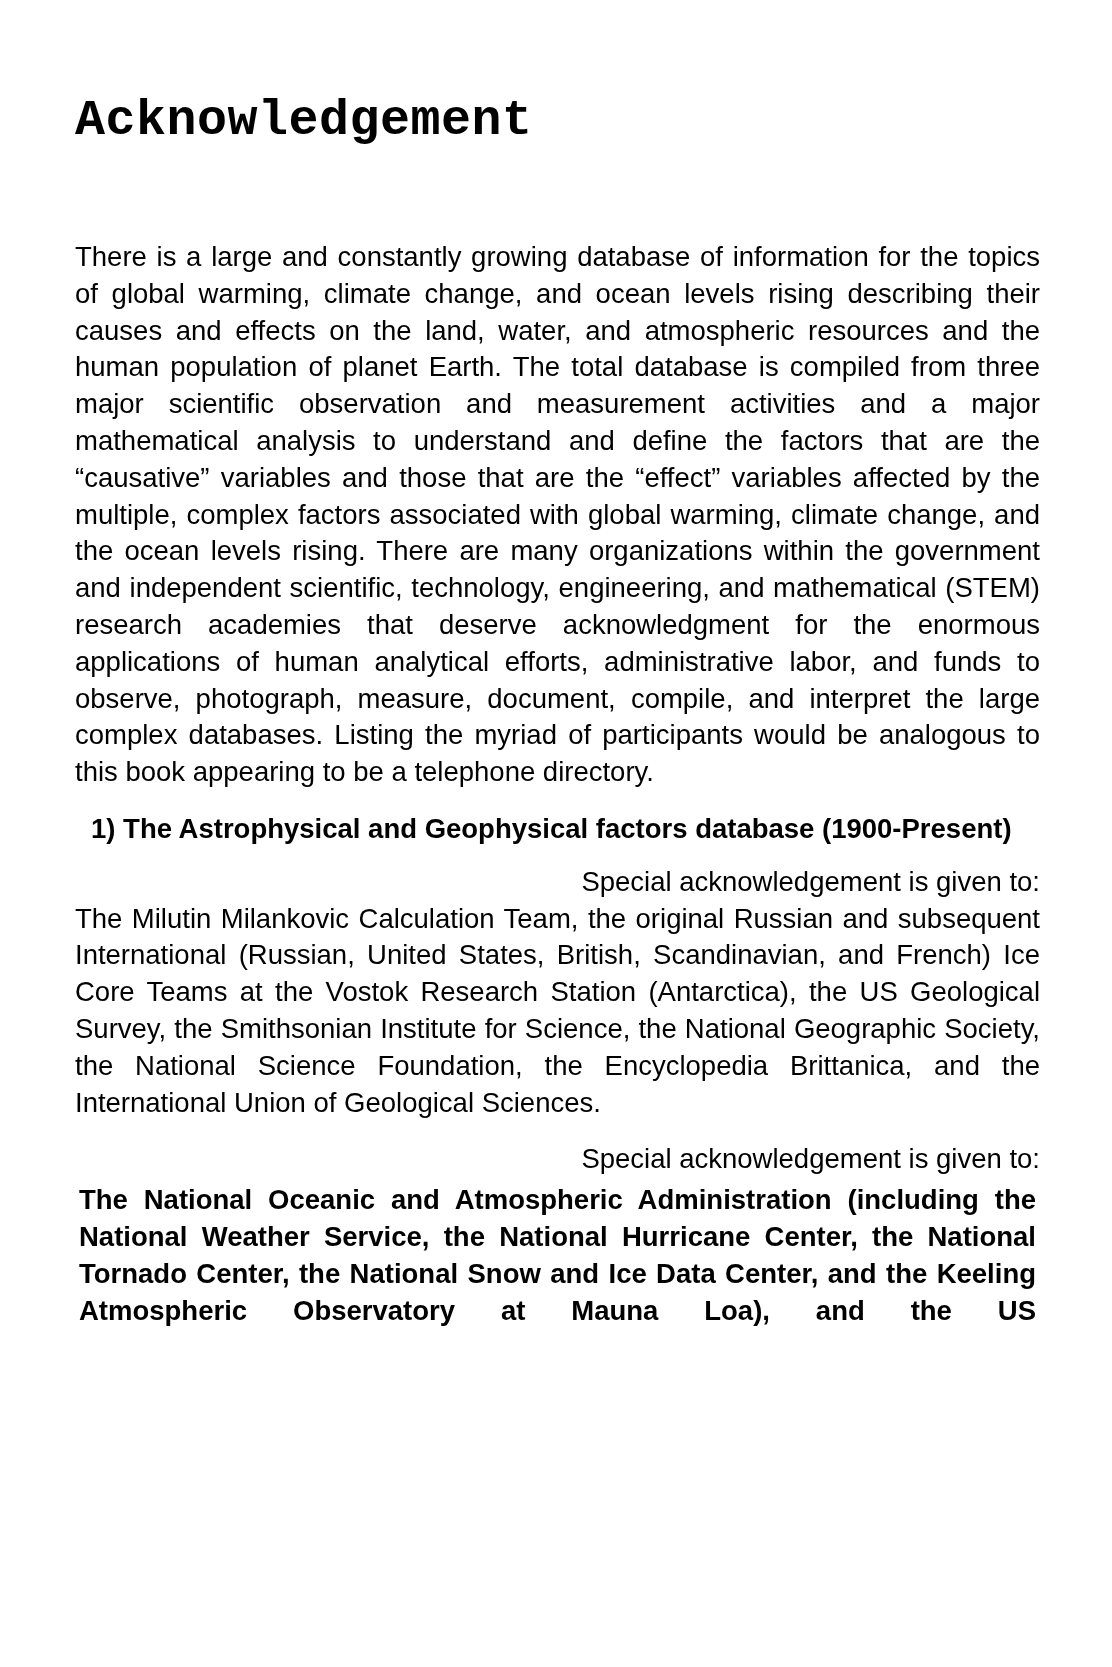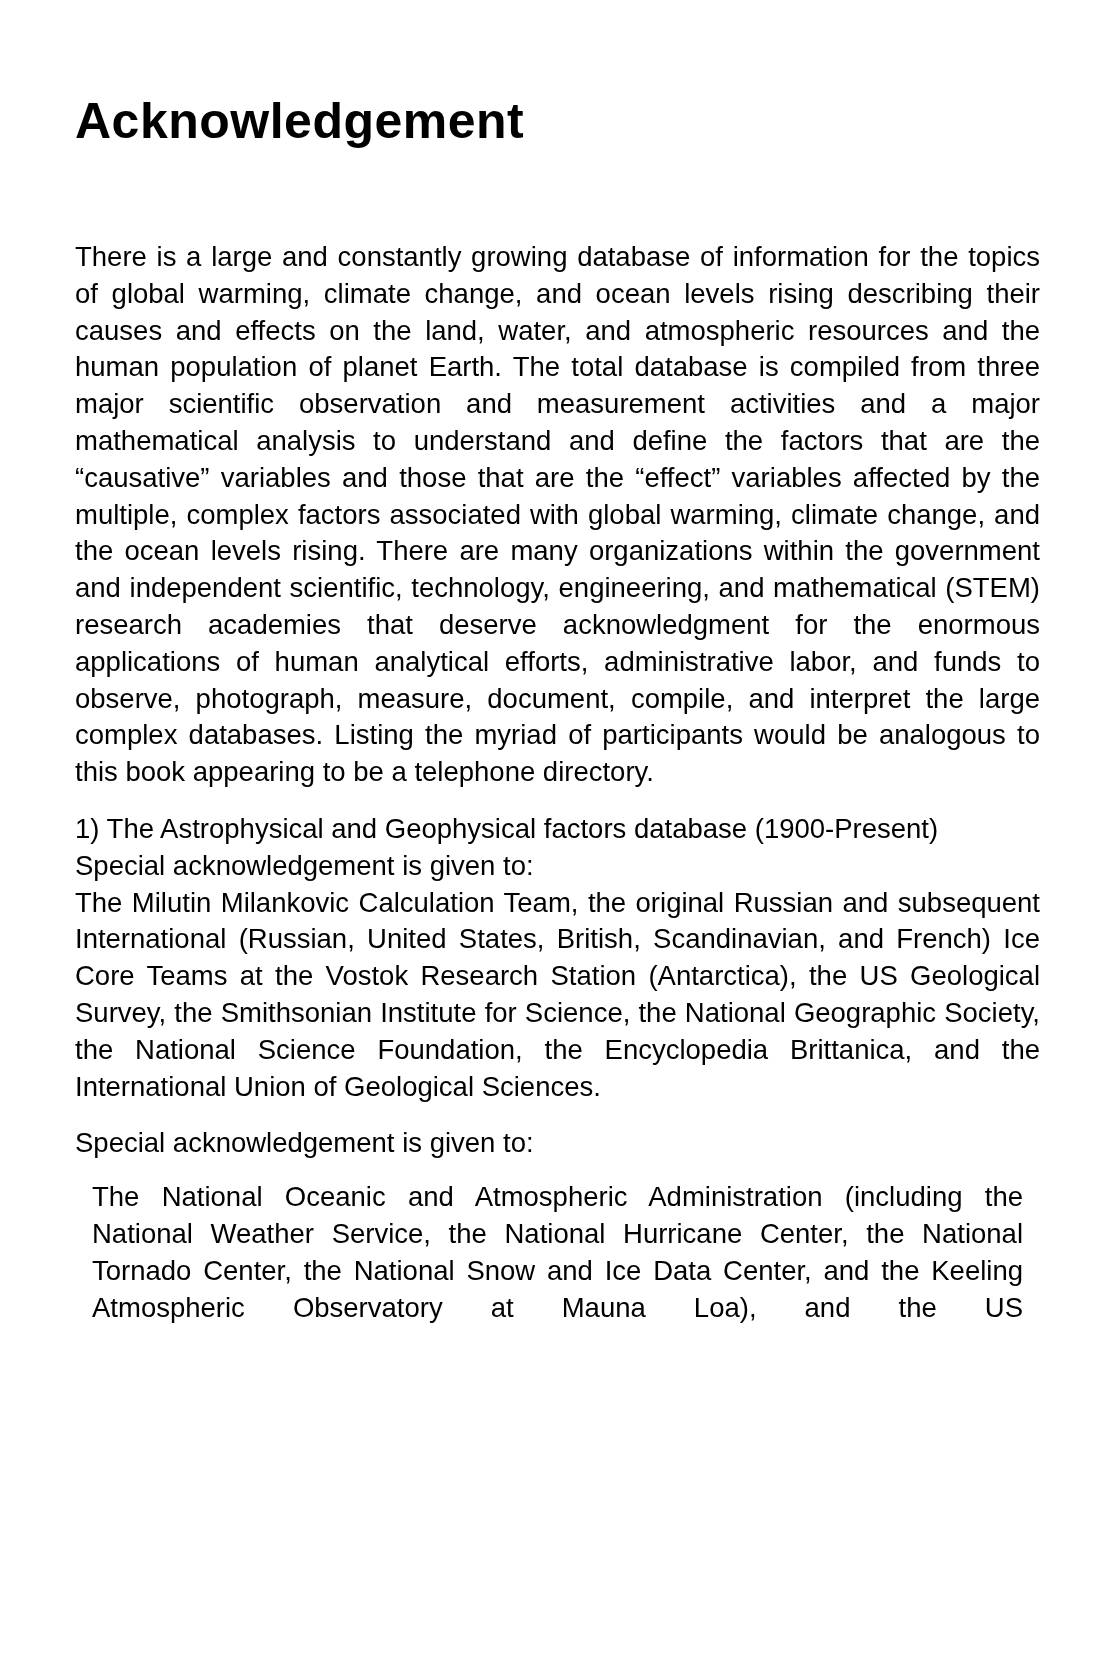--- a/index.html
+++ b/index.html
@@ -1,43 +1,43 @@
 <!DOCTYPE html>
 <html><head>
 <meta charset="utf-8">
 <style>
   html, body { margin: 0; padding: 0; background: #ffffff; }
   body { width: 1112px; height: 1667px; overflow: hidden; position: relative; }
   .page { position: absolute; left: 75px; top: 0; width: 965px; color: #000; }
   h1 {
-    font-family: Liberation Sans, sans-serif;
+    font-family: Liberation Mono, monospace;
     font-weight: bold; font-size: 50px; letter-spacing: 0.5px;
     margin: 0; position: absolute; top: 92px; left: 0;
   }
   .body-text {
     position: absolute; top: 239px; left: 0; width: 965px;
     font-family: "Liberation Sans", sans-serif;
     font-size: 27.5px; line-height: 36.8px;
   }
   p { margin: 0 0 20px 0; text-align: justify; }
-  .line { display: block; text-align: left; }
+  .line { display: block; text-align: right; }
 </style>
 </head>
 <body>
 
 <div class="page">
   <h1>Acknowledgement</h1>
 
   <div class="body-text">
     <p>There is a large and constantly growing database of information for the topics of global warming, climate change, and ocean levels rising describing their causes and effects on the land, water, and atmospheric resources and the human population of planet Earth. The total database is compiled from three major scientific observation and measurement activities and a major mathematical analysis to understand and define the factors that are the “causative” variables and those that are the “effect” variables affected by the multiple, complex factors associated with global warming, climate change, and the ocean levels rising. There are many organizations within the government and independent scientific, technology, engineering, and mathematical (STEM) research academies that deserve acknowledgment for the enormous applications of human analytical efforts, administrative labor, and funds to observe, photograph, measure, document, compile, and interpret the large complex databases. Listing the myriad of participants would be analogous to this book appearing to be a telephone directory.</p>
 
     <div style="margin-bottom:20px;">
-      <p style="margin:0;">1) The Astrophysical and Geophysical factors database (1900-Present)</p>
+      <p style="margin:16px;font-weight:bold;">1) The Astrophysical and Geophysical factors database (1900-Present)</p>
       <span class="line">Special acknowledgement is given to:</span>
       <p style="margin:0;">The Milutin Milankovic Calculation Team, the original Russian and subsequent International (Russian, United States, British, Scandinavian, and French) Ice Core Teams at the Vostok Research Station (Antarctica), the US Geological Survey, the Smithsonian Institute for Science, the National Geographic Society, the National Science Foundation, the Encyclopedia Brittanica, and the International Union of Geological Sciences.</p>
     </div>
 
     <div>
       <span class="line">Special acknowledgement is given to:</span>
-      <p style="margin:17px; text-align-last: justify;">The National Oceanic and Atmospheric Administration (including the National Weather Service, the National Hurricane Center, the National Tornado Center, the National Snow and Ice Data Center, and the Keeling Atmospheric Observatory at Mauna Loa), and the US</p>
+      <p style="margin:4px; text-align-last: justify; font-weight: bold;">The National Oceanic and Atmospheric Administration (including the National Weather Service, the National Hurricane Center, the National Tornado Center, the National Snow and Ice Data Center, and the Keeling Atmospheric Observatory at Mauna Loa), and the US</p>
     </div>
   </div>
 </div>
 
 </body></html>

